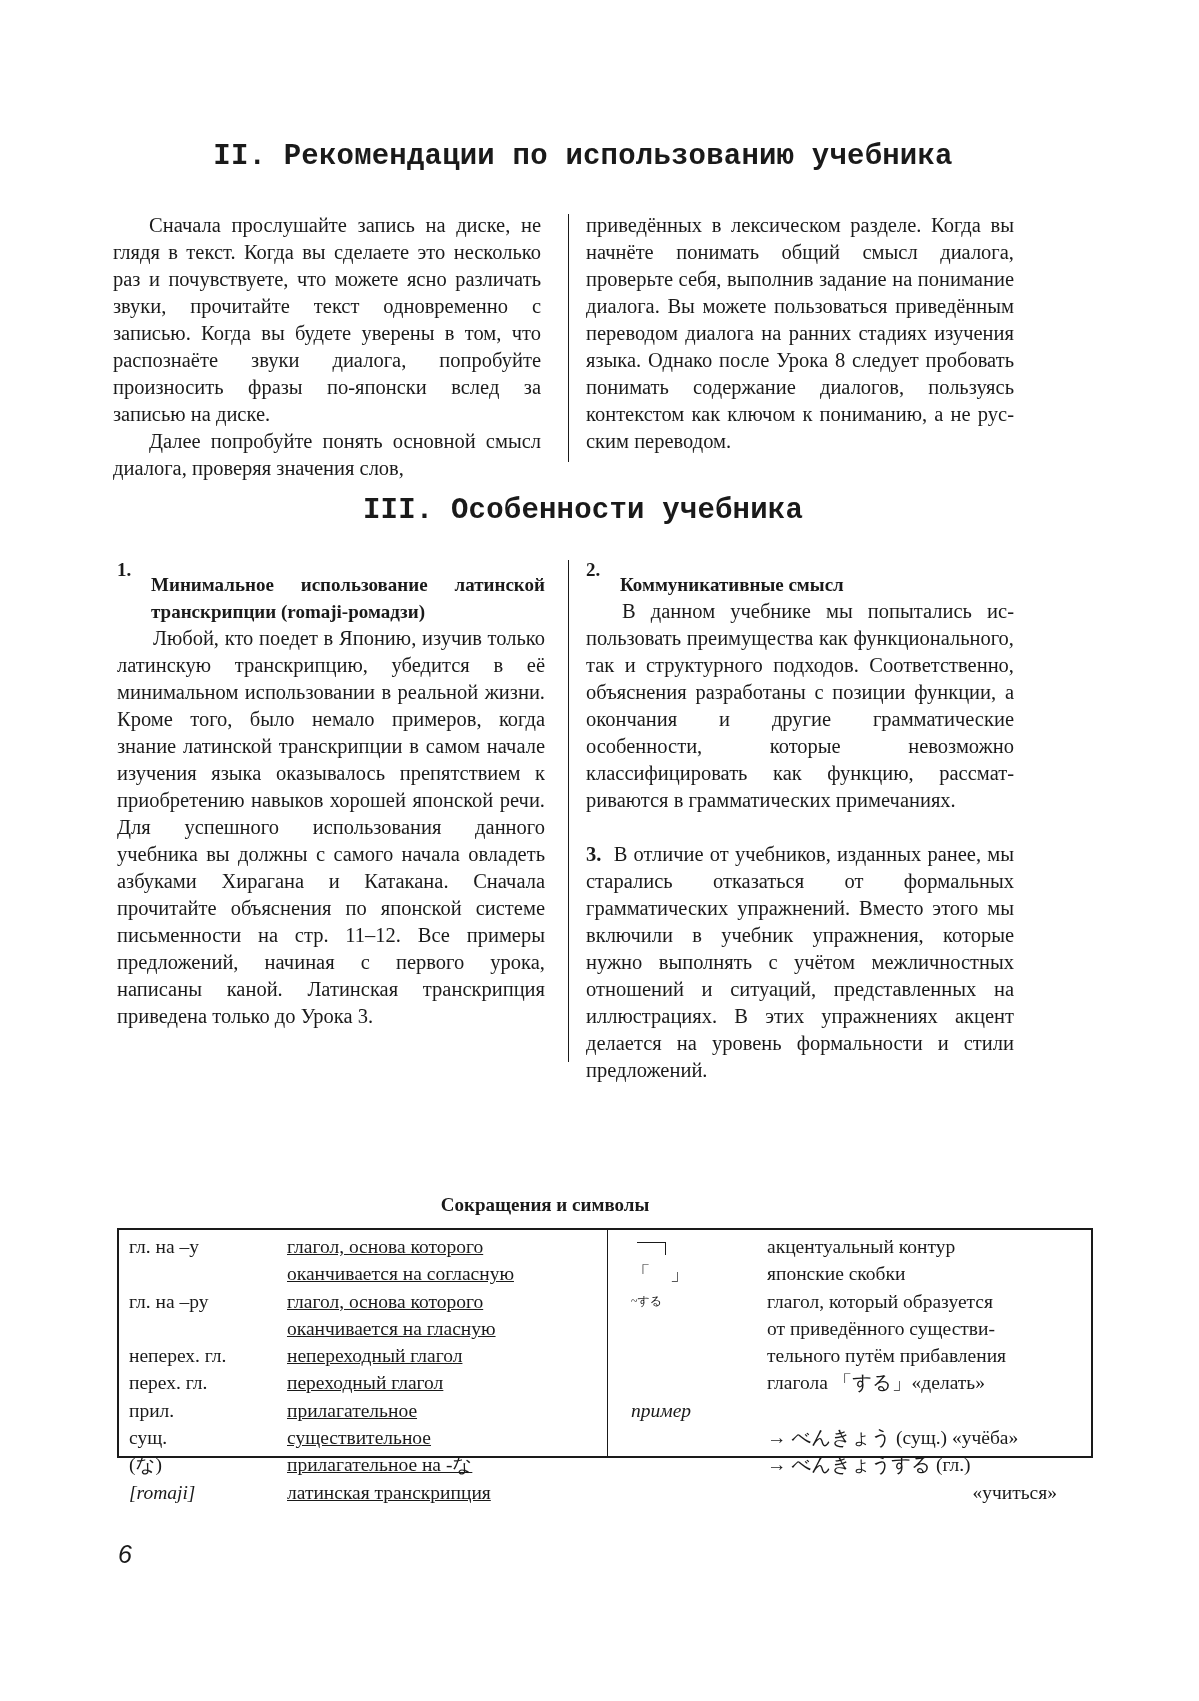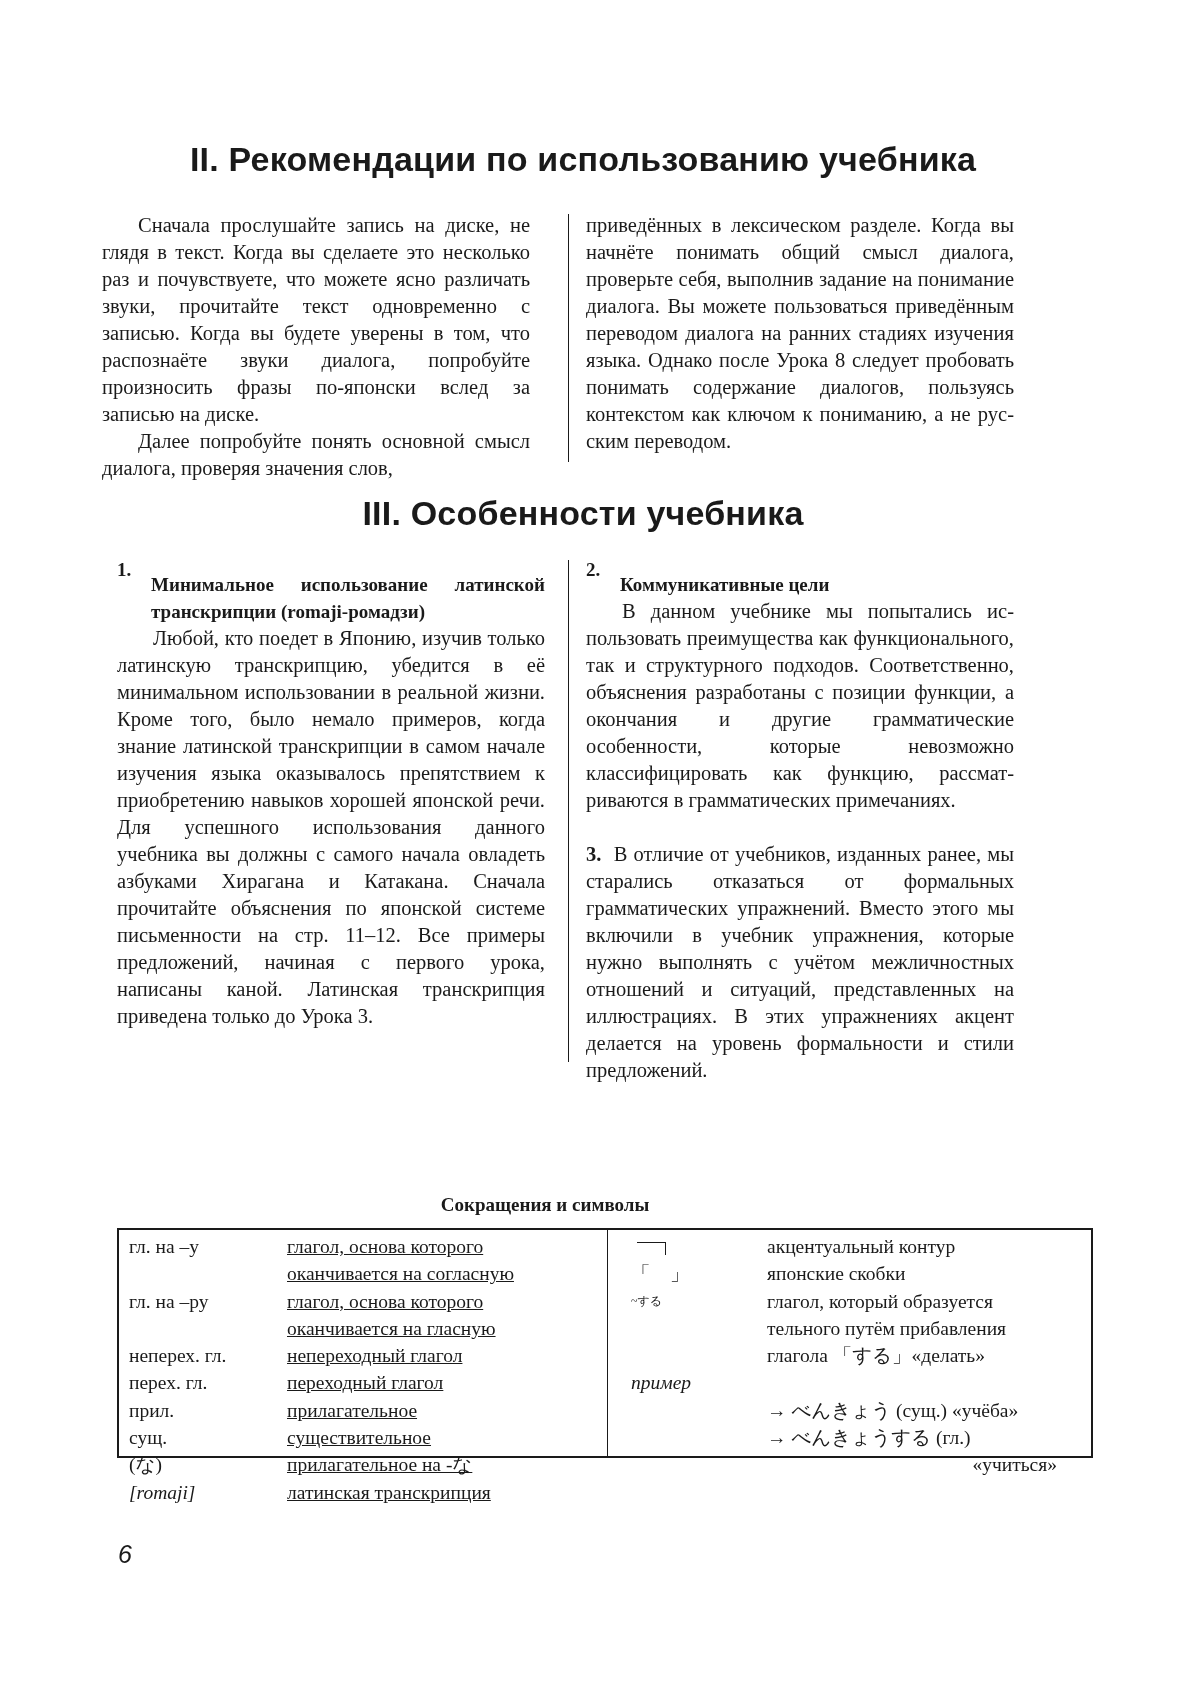--- a/index.html
+++ b/index.html
@@ -1,19 +1,19 @@
 <!DOCTYPE html>
 <html><head>
 <meta charset="utf-8">
 <style>
   html, body { margin: 0; padding: 0; background: #ffffff; }
   body { width: 1199px; height: 1701px; position: relative; overflow: hidden; color: #1a1a1a;
          font-family: "Liberation Serif", "DejaVu Serif", serif; }
   .h { position: absolute; left: 0; width: 1166px; text-align: center;
-       font-family: Liberation Sans, sans-serif; font-weight: bold; font-size: 34px; letter-spacing: 0.2px; }
+       font-family: Liberation Mono, monospace; font-weight: bold; font-size: 29px; letter-spacing: 0.2px; }
   .col { position: absolute; font-size: 20.5px; line-height: 27px; text-align: justify; hyphens: manual; }
   .col p { margin: 0; text-indent: 36px; }
   .col p.noind { text-indent: 0; }
   .rule { position: absolute; width: 1px; background: #1a1a1a; }
   .sub { font-weight: bold; font-size: 19px; line-height: 27px; margin: 0; display: flex; text-align: justify; }
   .sub .num { width: 34px; flex: none; }
   .sub .txt { flex: 1; margin-top: 15px; }
   .gap { height: 27px; }
   .tbl-title { position: absolute; left: 0; width: 1090px; top: 1194px; text-align: center; font-weight: bold; font-size: 19px; }
   .tbl { position: absolute; left: 117px; top: 1228px; width: 976px; height: 230px; border: 2px solid #1a1a1a; box-sizing: border-box; font-size: 19.5px; line-height: 27.3px; }
@@ -29,21 +29,21 @@
   .accent { display: inline-block; width: 28px; height: 12px; border-top: 1px solid #1a1a1a; border-right: 1px solid #1a1a1a; vertical-align: middle; margin-left: 6px; }
   .ital { font-style: italic; }
   .pagenum { position: absolute; left: 118px; top: 1540px; font-family: "Liberation Sans", "DejaVu Sans", sans-serif; font-style: italic; font-size: 25px; }
   .right-align { text-align: right; padding-right: 30px; }
 </style>
 </head>
 <body>
 
 <div class="h" style="top:140px;">II. Рекомендации по использованию учебника</div>
 
-<div class="col" style="left:102px; top:212px; width:428px;">
+<div class="col" style="left:113px; top:212px; width:428px;">
   <p>Сначала прослушайте запись на диске, не глядя в текст. Когда вы сделаете это не­сколько раз и почувствуете, что можете ясно различать звуки, прочитайте текст одновре­менно с записью. Когда вы будете уверены в том, что распознаёте звуки диалога, попро­буйте произносить фразы по-японски вслед за записью на диске.</p>
   <p>Далее попробуйте понять основной смысл диалога, проверяя значения слов,</p>
 </div>
 <div class="rule" style="left:568px; top:214px; height:248px;"></div>
 <div class="col" style="left:586px; top:212px; width:428px;">
   <p class="noind">приведённых в лексическом разделе. Ког­да вы начнёте понимать общий смысл диа­лога, проверьте себя, выполнив задание на понимание диалога. Вы можете поль­зоваться приведённым переводом диалога на ранних стадиях изучения языка. Однако после Урока 8 следует пробовать понимать содержание диалогов, пользуясь контек­стом как ключом к пониманию, а не рус­ским переводом.</p>
 </div>
 
 <div class="h" style="top:494px;">III. Особенности учебника</div>
 
@@ -51,21 +51,21 @@
   <div class="sub">
     <span class="num">1.</span>
     <span class="txt">Минимальное использование латинской транскрипции (romaji-ромадзи)</span>
   </div>
   <p>Любой, кто поедет в Японию, изучив только латинскую транскрипцию, убе­дится в её минимальном использовании в реальной жизни.  Кроме того, было не­мало примеров, когда знание латинской транскрипции в самом начале изучения языка оказывалось препятствием к при­обретению навыков хорошей японской речи. Для успешного использования дан­ного учебника вы должны с самого начала овладеть азбуками Хирагана и Катакана. Сначала прочитайте объяснения по япон­ской системе письменности на стр. 11–12. Все примеры предложений, начиная с первого урока, написаны каной. Латин­ская транскрипция приведена только до Урока 3.</p>
 </div>
 <div class="rule" style="left:568px; top:560px; height:502px;"></div>
 <div class="col" style="left:586px; top:556px; width:428px;">
   <div class="sub">
     <span class="num">2.</span>
-    <span class="txt">Коммуникативные цели</span>
+    <span class="txt">Коммуникативные смысл</span>
   </div>
   <p>В данном учебнике мы попытались ис­пользовать преимущества как функциональ­ного, так и структурного подходов. Соответс­твенно, объяснения разработаны с позиции функции, а окончания и другие граммати­ческие особенности, которые невозможно классифицировать как функцию, рассмат­риваются в грамматических примечаниях.</p>
   <div class="gap"></div>
   <p class="noind"><b>3.</b>&nbsp;&nbsp;<span>В отличие от учебников, изданных ра­нее, мы старались отказаться от формальных грамматических упражнений. Вместо этого мы включили в учебник упражнения, кото­рые нужно выполнять с учётом межличнос­тных отношений и ситуаций, представлен­ных на иллюстрациях. В этих упражнениях акцент делается на уровень формальности и стили предложений.</span></p>
 </div>
 
 <div class="tbl-title">Сокращения и символы</div>
 
 <div class="tbl">
   <div class="divider"></div>
@@ -119,20 +119,24 @@
     <div class="row">
         <span class="r-sym">「　」</span>
         <span class="r-def">японские скобки</span>
       </div>
     <div class="row">
         <span class="r-sym small-jp">~する</span>
         <span class="r-def">глагол, который образуется</span>
       </div>
     <div class="row">
         <span class="r-sym"></span>
+        <span class="r-def">от приведённого существи-</span>
+      </div>
+    <div class="row">
+        <span class="r-sym"></span>
         <span class="r-def">тельного путём прибавления</span>
       </div>
     <div class="row">
         <span class="r-sym"></span>
         <span class="r-def">глагола 「する」«делать»</span>
       </div>
     <div class="row">
         <span class="r-sym ital">пример</span>
       </div>
     <div class="row">

